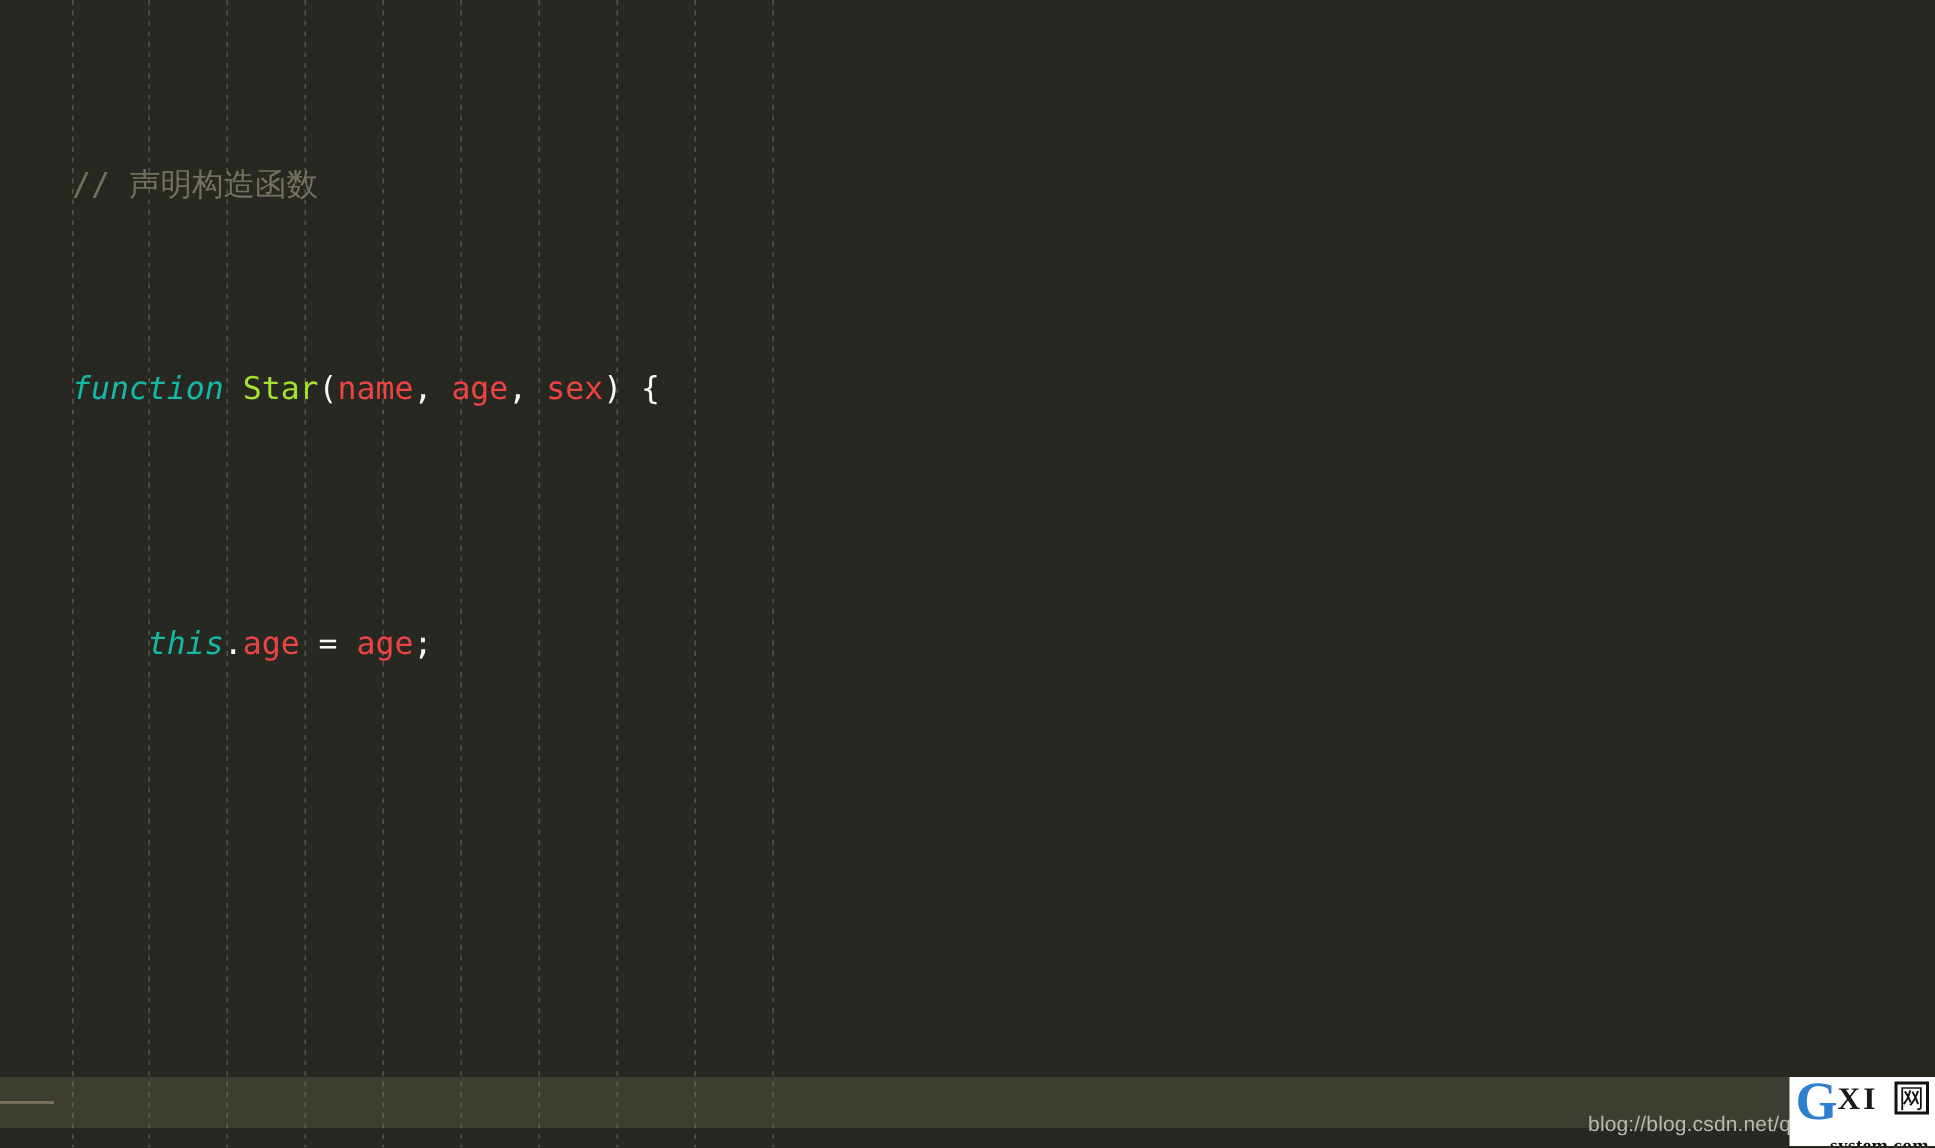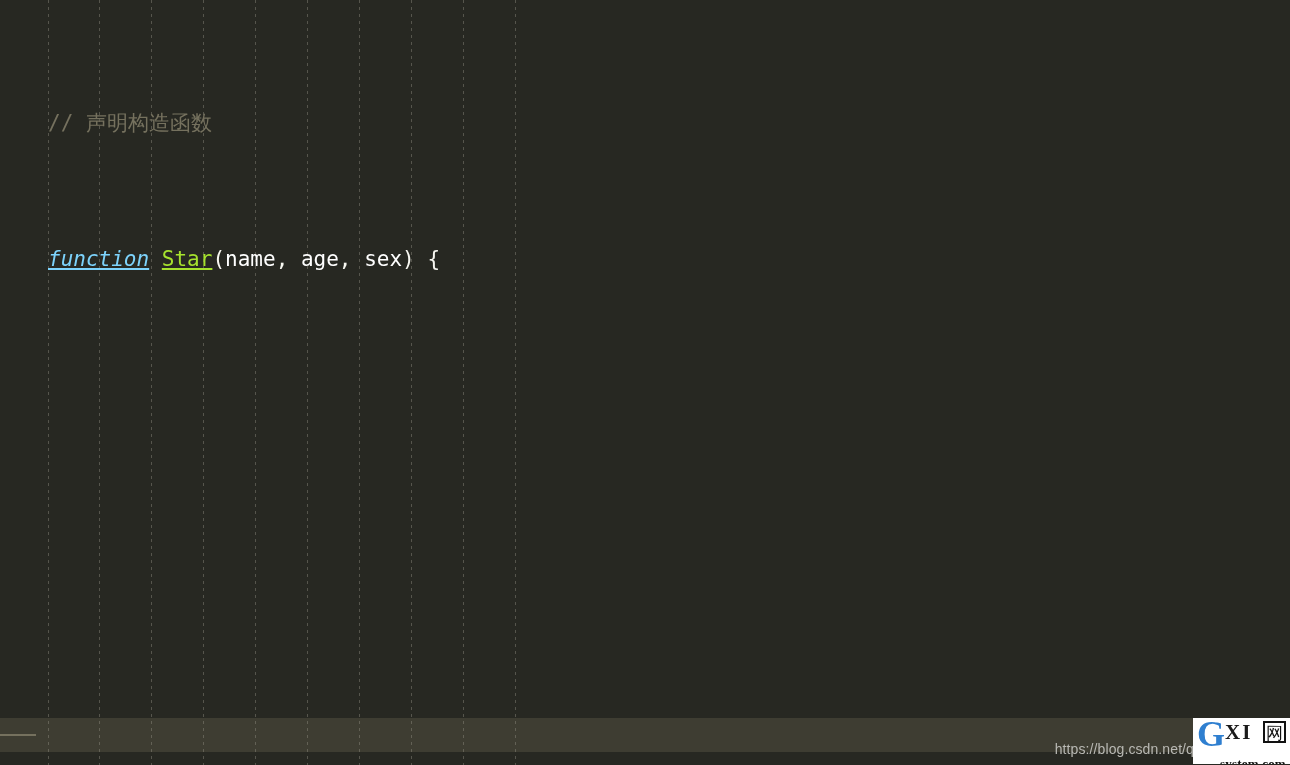--- a/index.html
+++ b/index.html
@@ -74,24 +74,24 @@
     letter-spacing: 0px;
   }
   .ln {
     height: 34px;
     padding-left: 48px;
     white-space: pre;
     color: #f8f8f2;
   }
 
   
-  .kw       { color: #7dd3fc; font-style: italic; text-decoration: underline; }                        
-  .fn       { color: #a6e22e; text-decoration: underline; }                        
+  .kw       { color: #14b8a6; font-style: italic; }                        
+  .fn       { color: #a6e22e; }                        
   .cmt      { color: #75715e; }                        
-  .pln      { color: #ffffff; }
+  .pln      { color: #ef4444; }
   .punc     { color: #f8f8f2; }
 
   
   .watermark {
     position: absolute;
     right: 96px;
     bottom: 8px;
     font-family: "Liberation Sans", sans-serif;
     font-size: 14px;
     color: #b9b9b4;
@@ -187,20 +187,21 @@
     <div class="guide" style="left:515px;"></div>
   </div>
 
   <div class="code">
 
     <div class="ln"><span class="cmt">// 声明构造函数</span></div>
 
     <div class="ln"><span class="kw">function</span><span class="pln"> </span><span class="fn">Star</span><span class="punc">(</span><span class="pln">name</span><span class="punc">, </span><span class="pln">age</span><span class="punc">, </span><span class="pln">sex</span><span class="punc">) {</span></div>
 
 
+    <div class="ln"><span class="pln">    </span><span class="kw">this</span><span class="punc">.</span><span class="pln">age</span><span class="punc"> = </span><span class="pln">age</span><span class="punc">;</span></div>
 
 
     
 
     
 
     
 
     
 
@@ -225,21 +226,21 @@
     
 
     
 
     
 
     
 
   </div>
 
-  <div class="watermark">https://blog.csdn.net/q</div>
+  <div class="watermark">blog://blog.csdn.net/q</div>
 
   <div class="logo">
     <div class="logo-row">
       <span class="logo-g">G</span>
       <span class="logo-xi">XI</span>
       <span class="logo-cjk">网</span>
     </div>
     <div class="logo-sub">system.com</div>
   </div>
 

